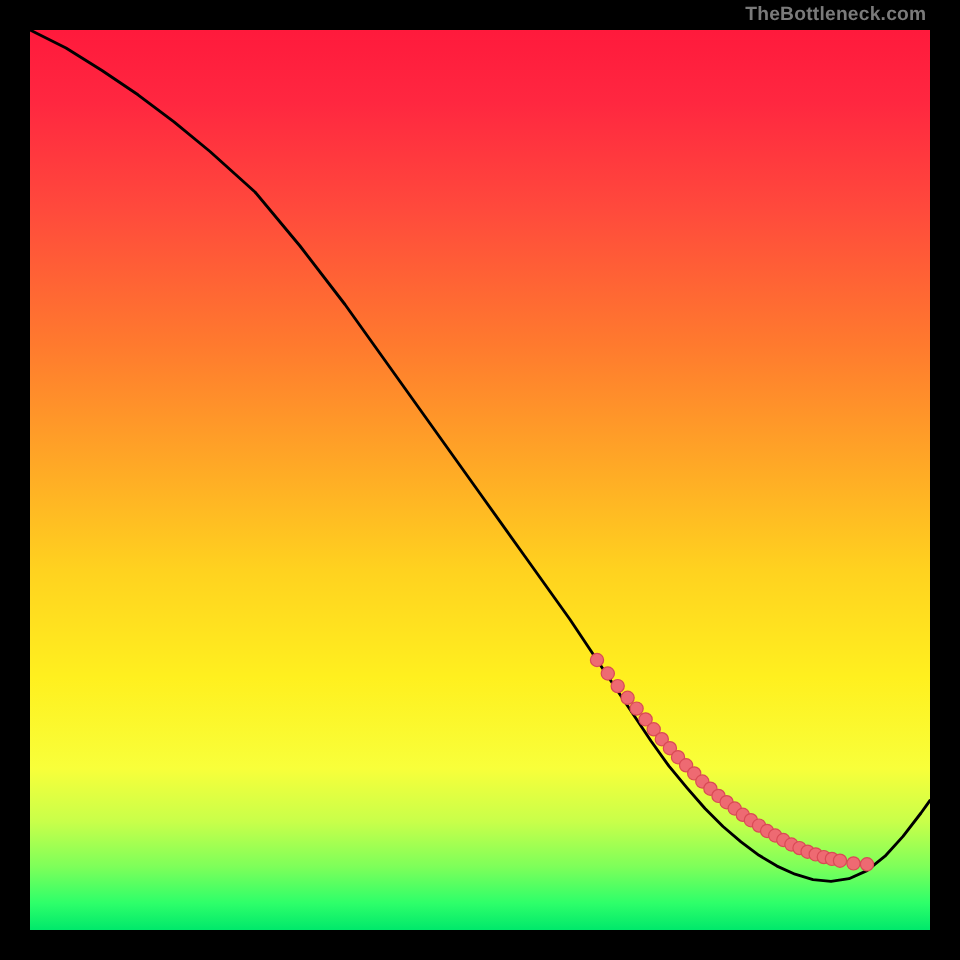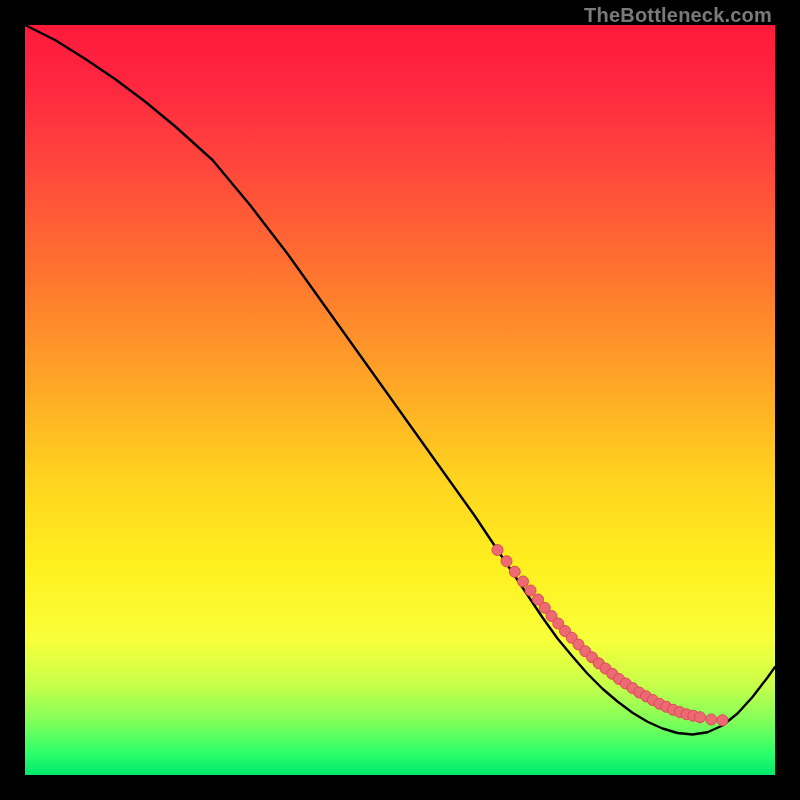--- a/index.html
+++ b/index.html
@@ -38,21 +38,21 @@
       #7dff5a 93%,
       #2eff6a 97%,
       #00e86b 100%
     );
   }
   .attribution {
     position: absolute;
     top: 4px;
     right: 28px;
     color: #7a7a7a;
-    font-size: 20px;
+    font-size: 16px;
     font-weight: 600;
     letter-spacing: 0.2px;
   }
   svg.curve {
     position: absolute;
     left: 0;
     top: 0;
     width: 750px;
     height: 750px;
   }

